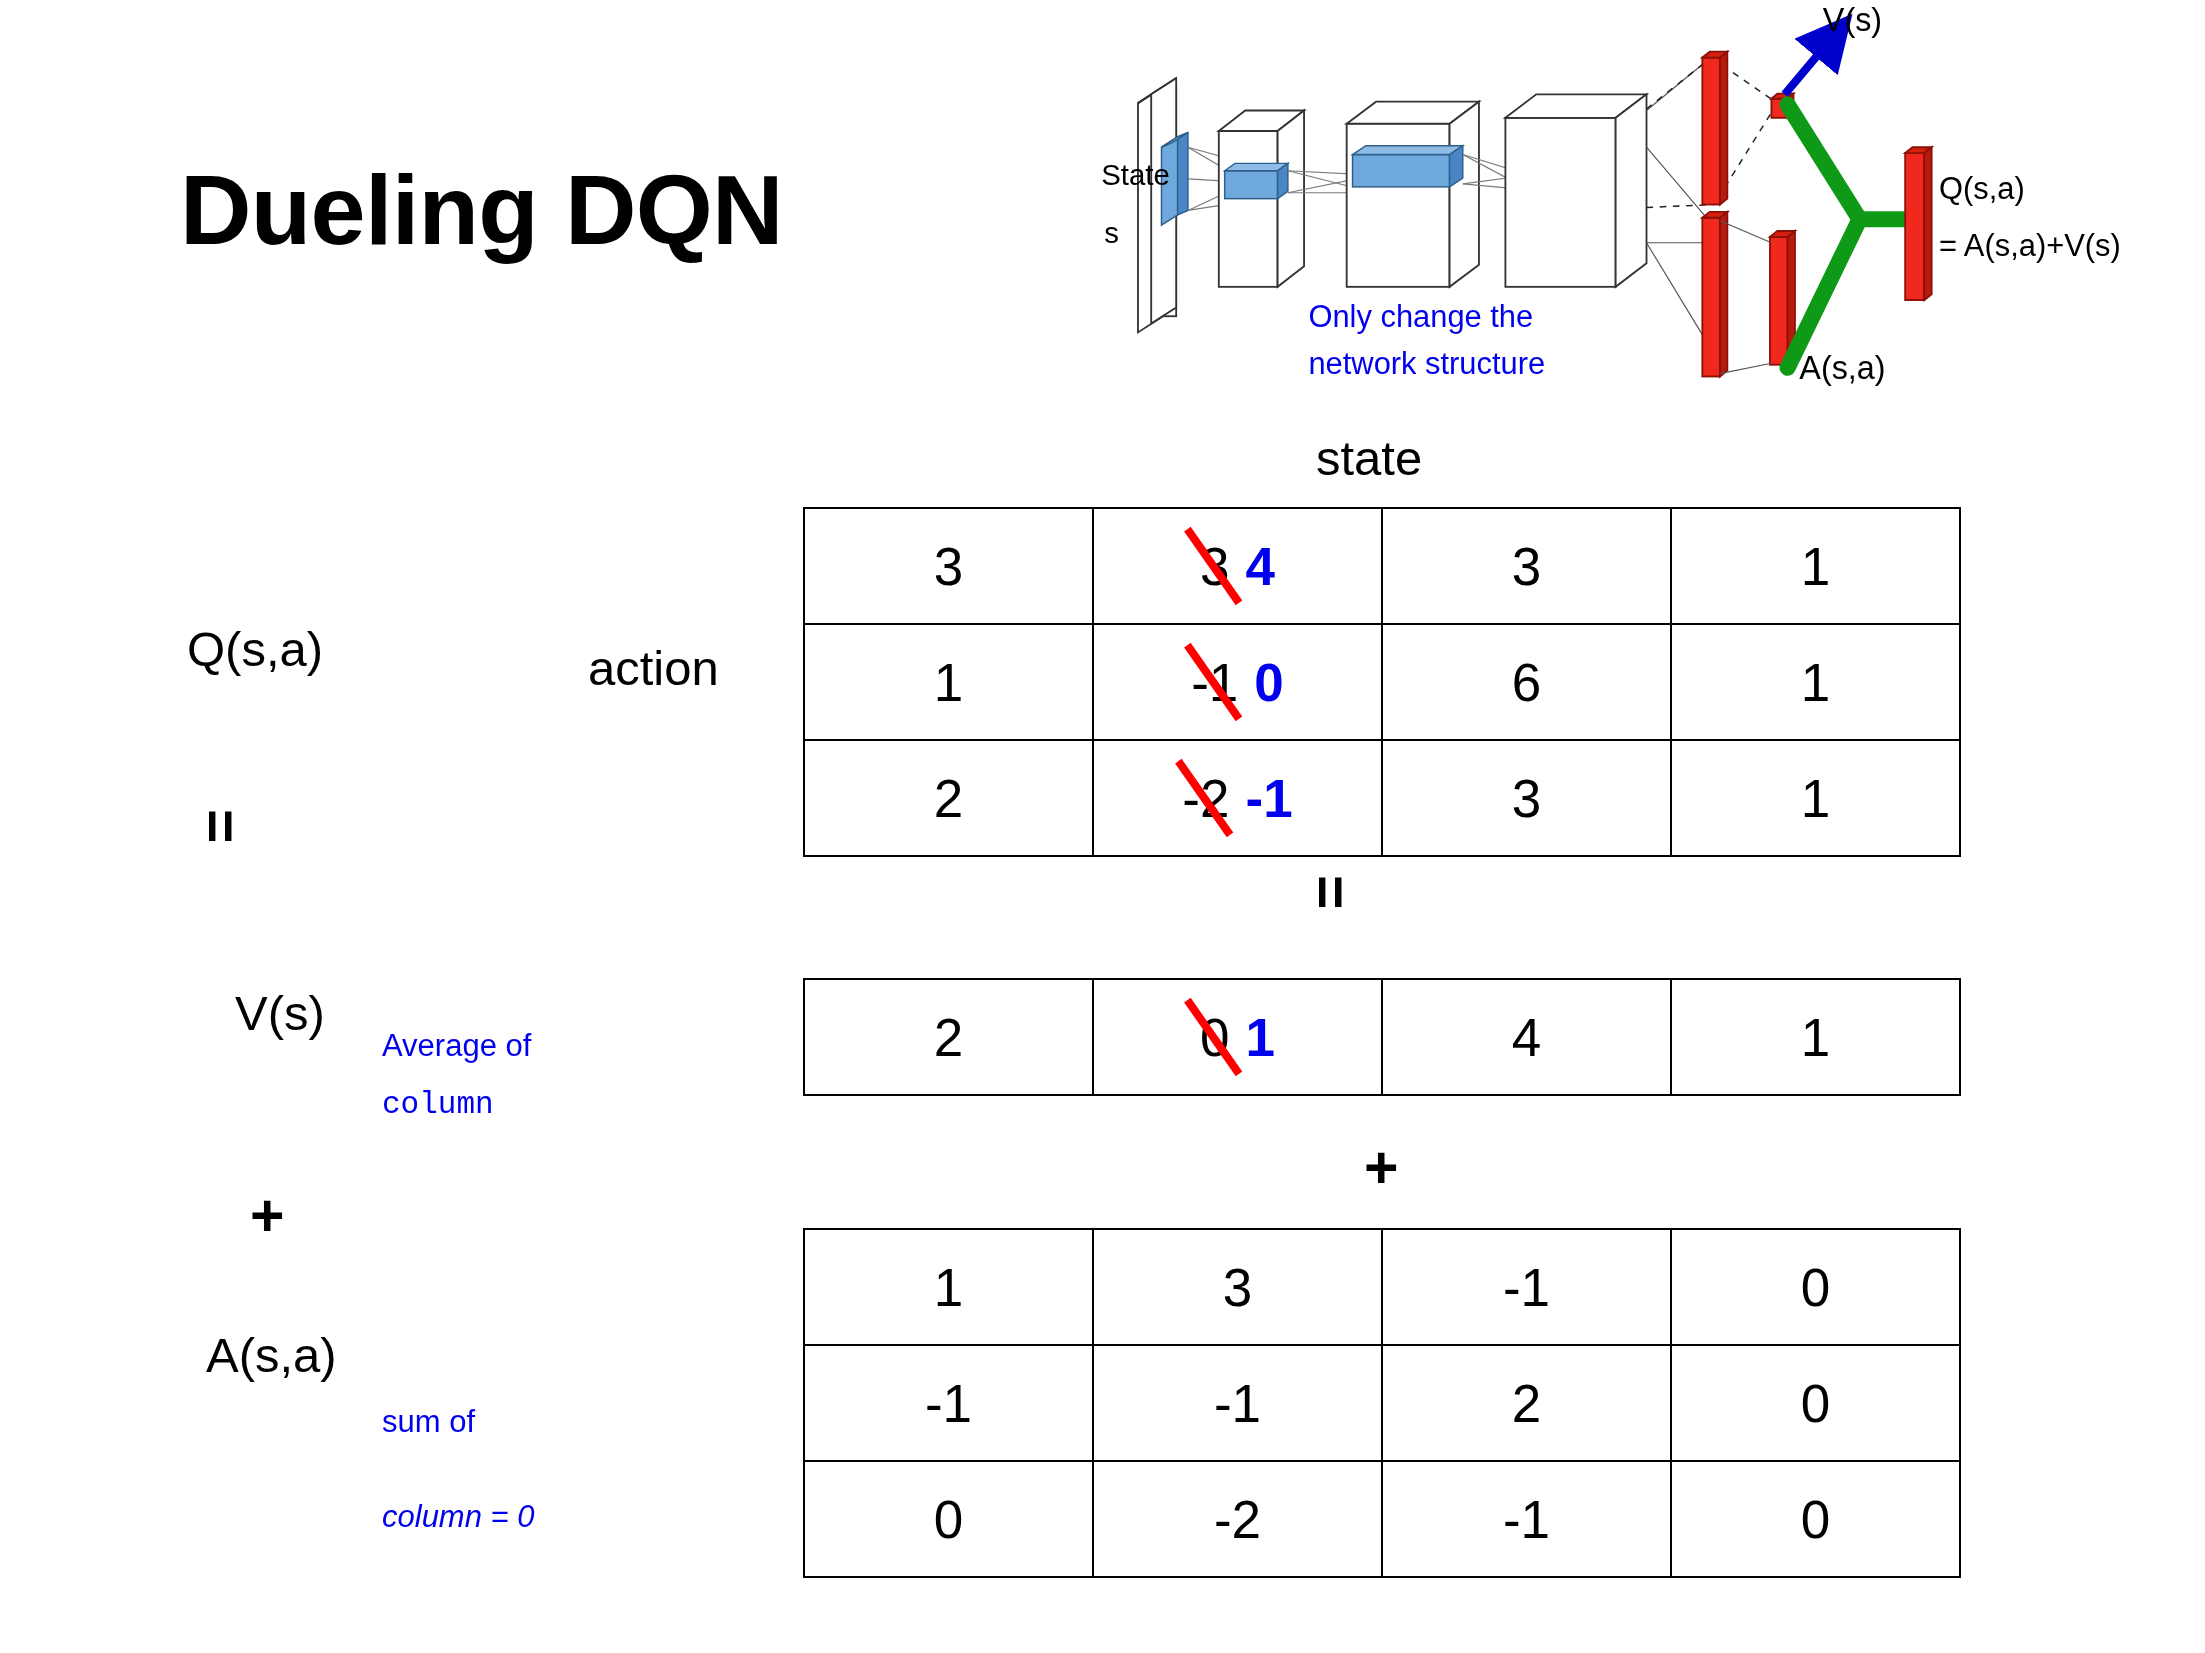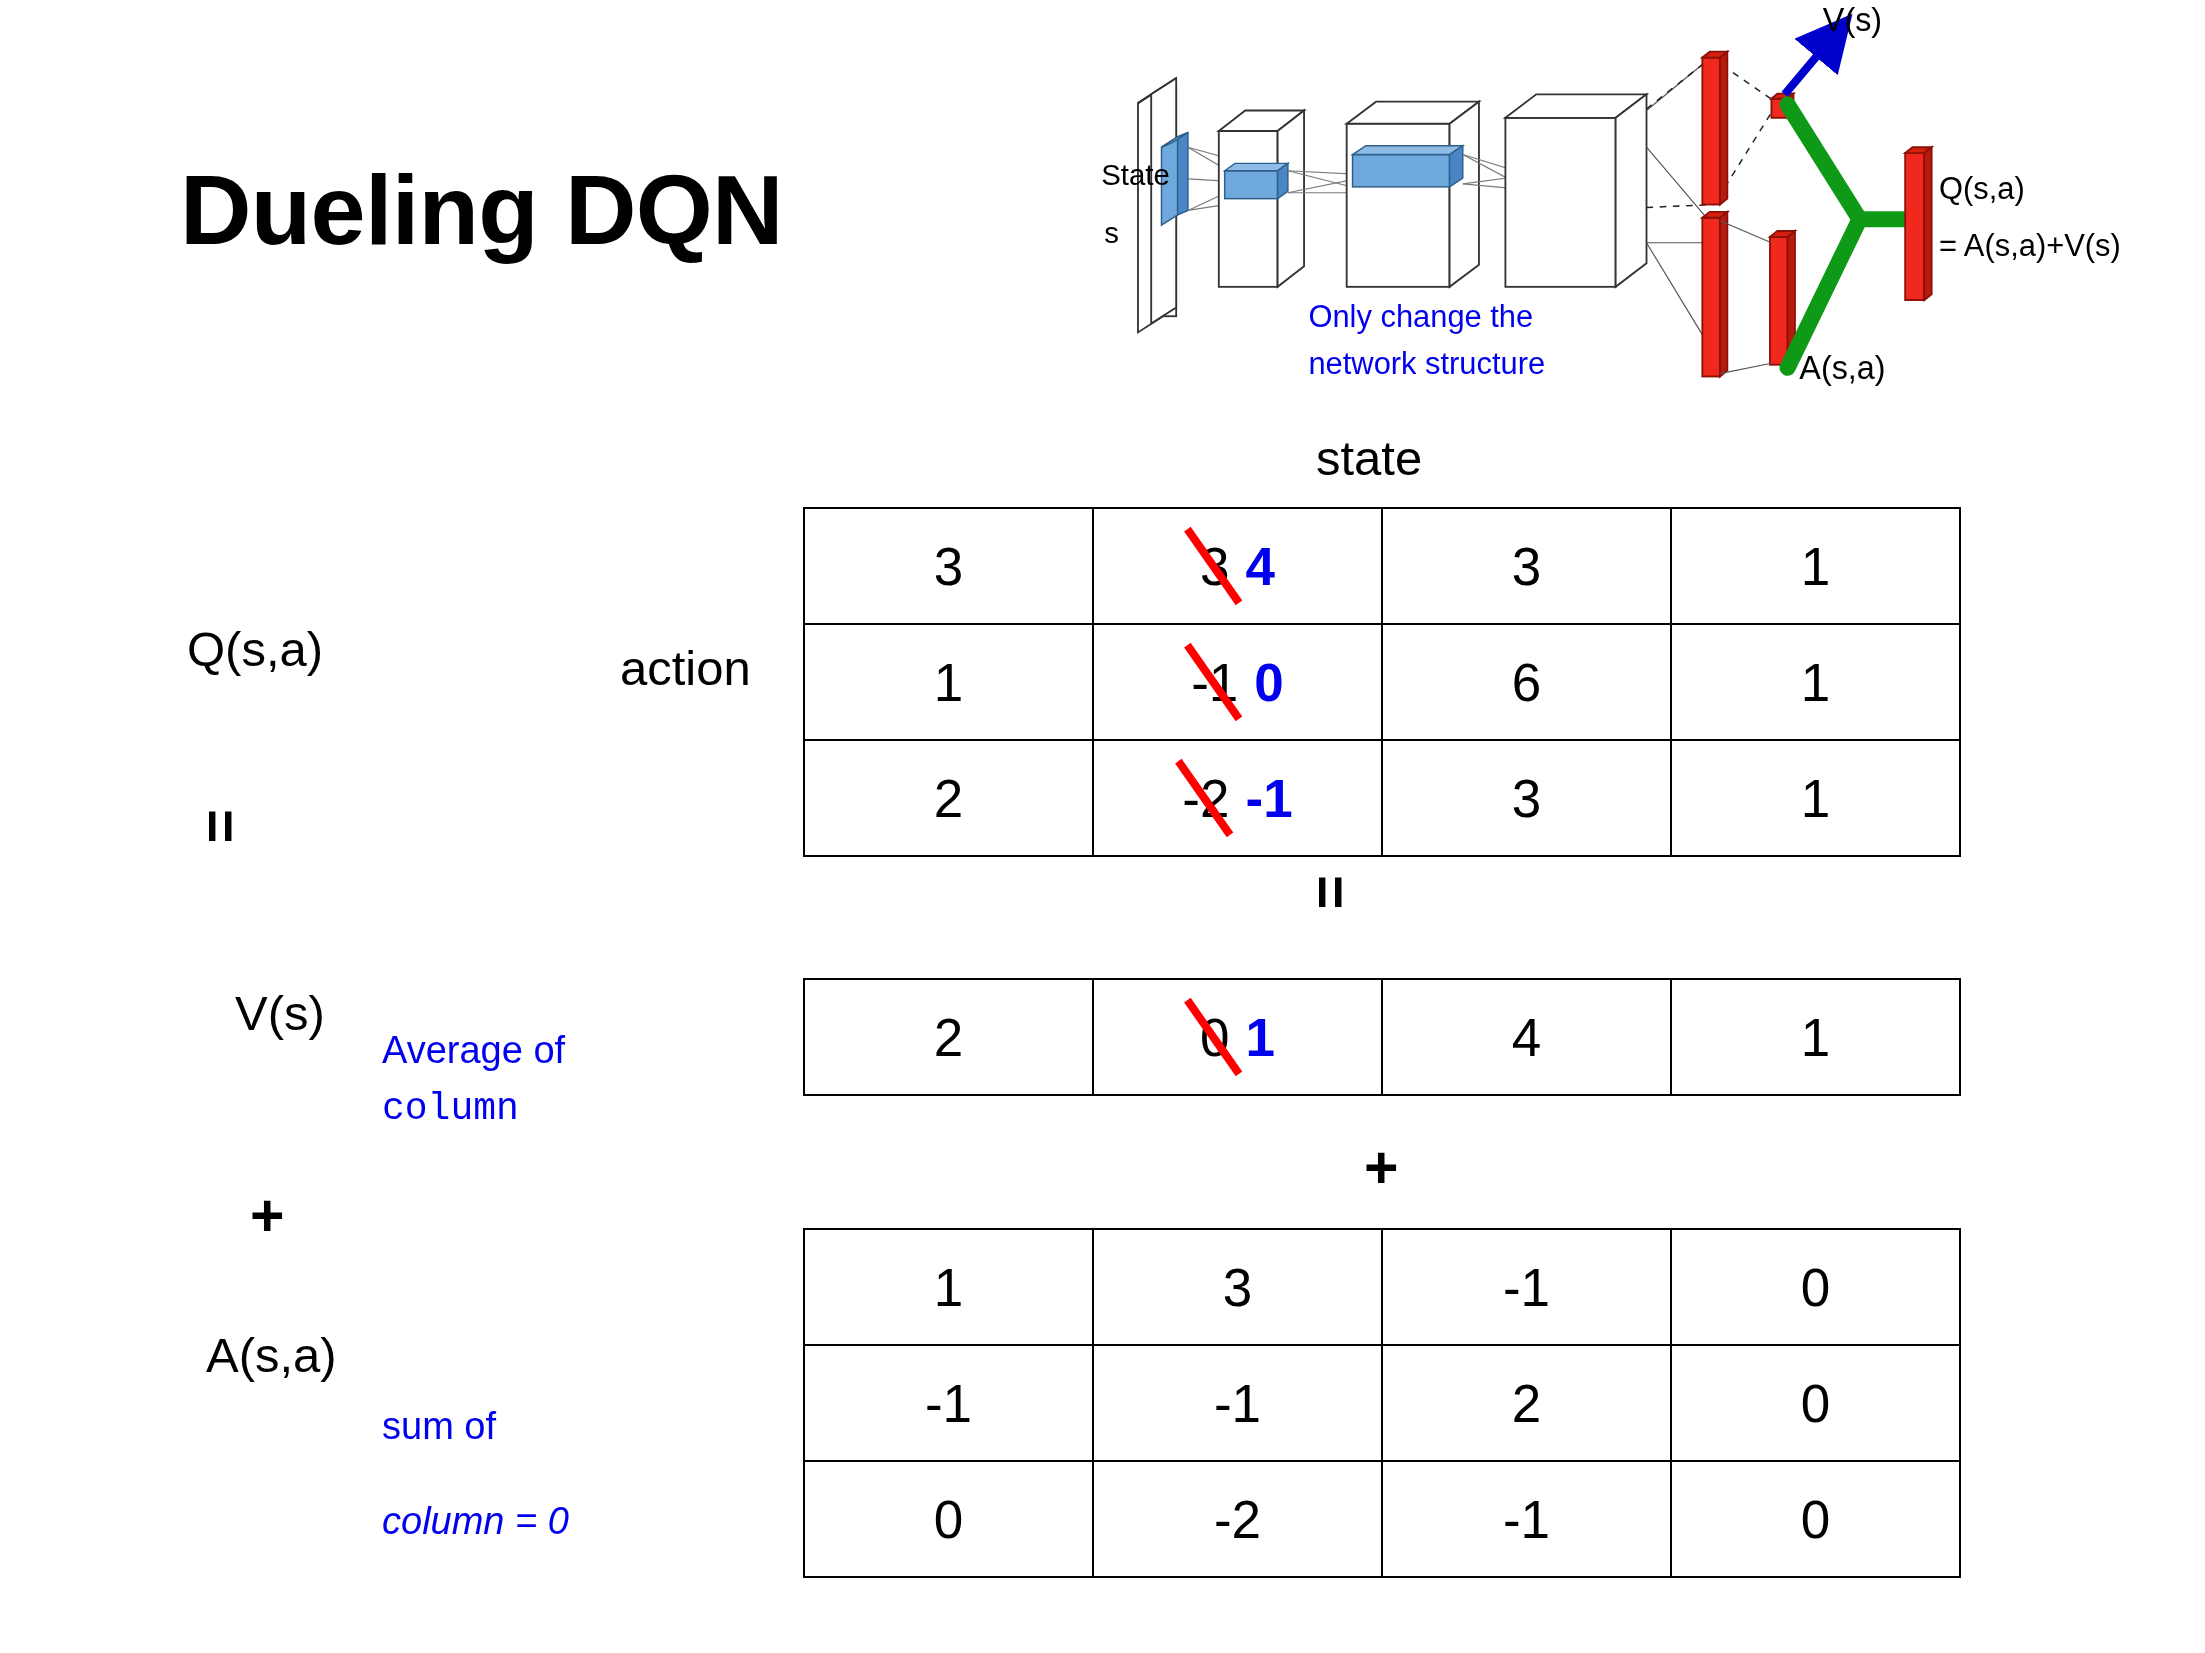--- a/index.html
+++ b/index.html
@@ -36,21 +36,21 @@
 
   
   .side-label {
     position: absolute;
     font-size: 49px;
     color: #000;
     white-space: nowrap;
   }
   .blue-note {
     position: absolute;
-    font-size: 38px;
+    font-size: 31px;
     line-height: 1.12;
     color: #0000EE;
     white-space: nowrap;
   }
   .op-sign {
     position: absolute;
     font-size: 59px;
     font-weight: 700;
     color: #000;
     white-space: nowrap;
@@ -68,21 +68,20 @@
     font-size: 49px;
     color: #000;
     white-space: nowrap;
   }
   #action-header {
     position: absolute;
     left: 588px; top: 640px;
     font-size: 49px;
     color: #000;
     white-space: nowrap;
-    margin-left: 32px;
   }
 
   
   .grid {
     position: absolute;
     border-collapse: collapse;
     table-layout: fixed;
     border: 2.2px solid #000;
   }
   .grid td {

